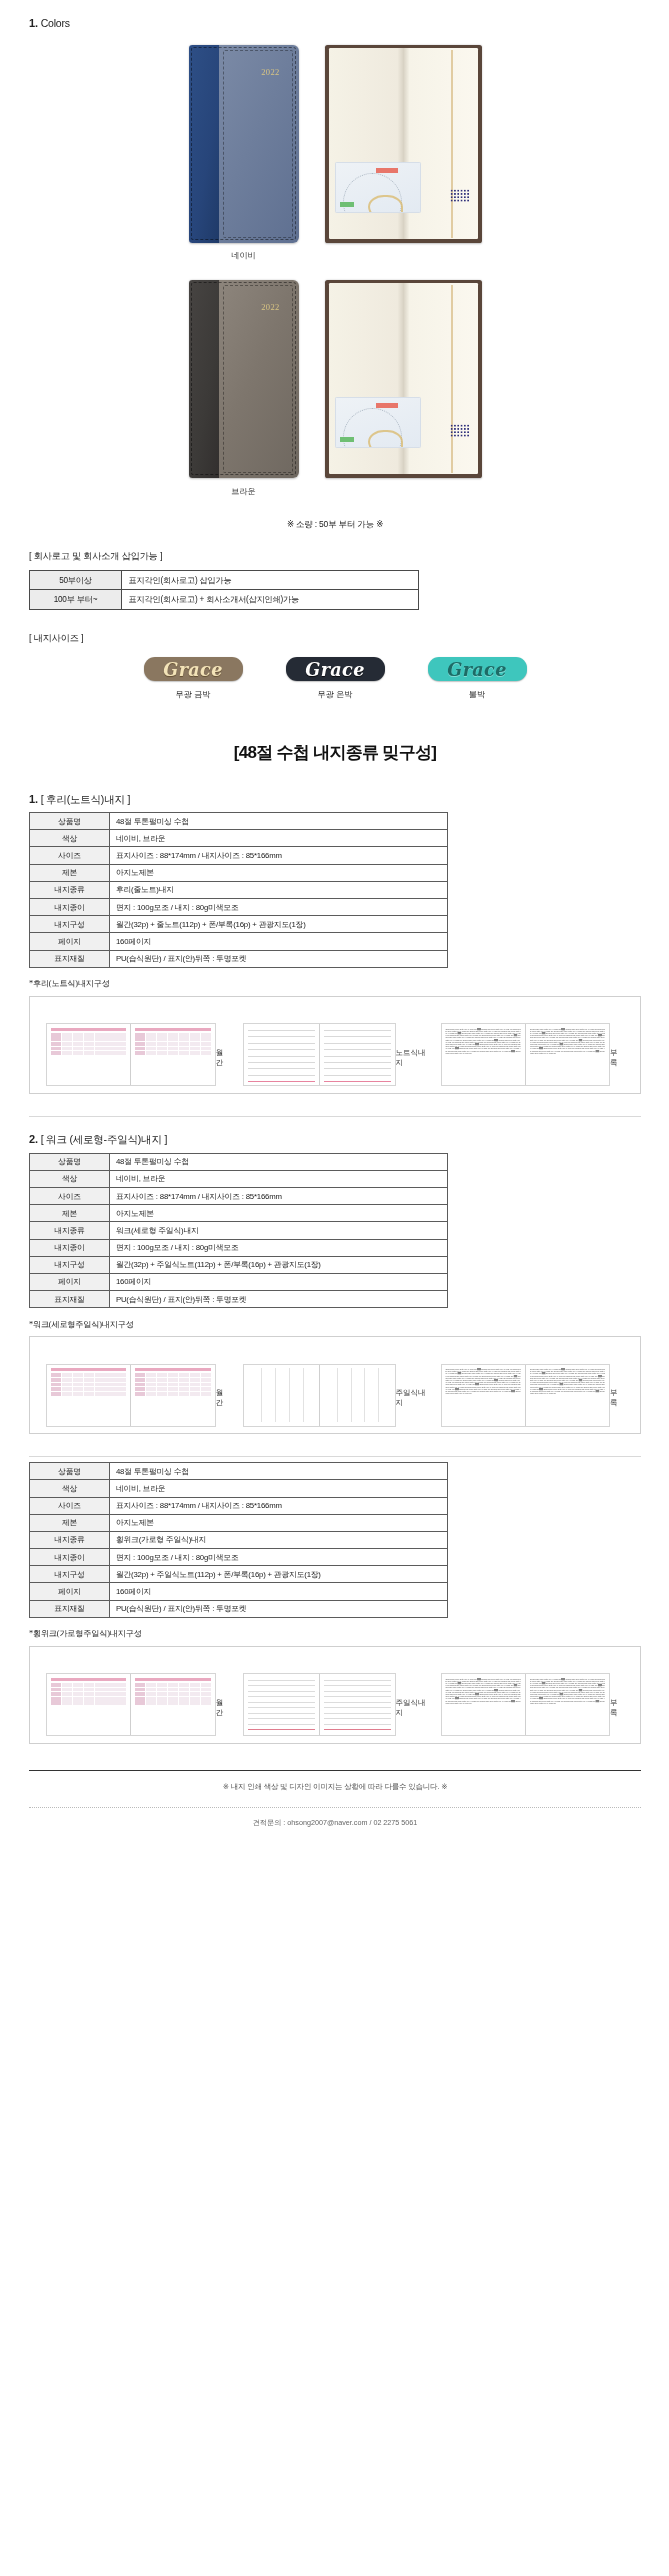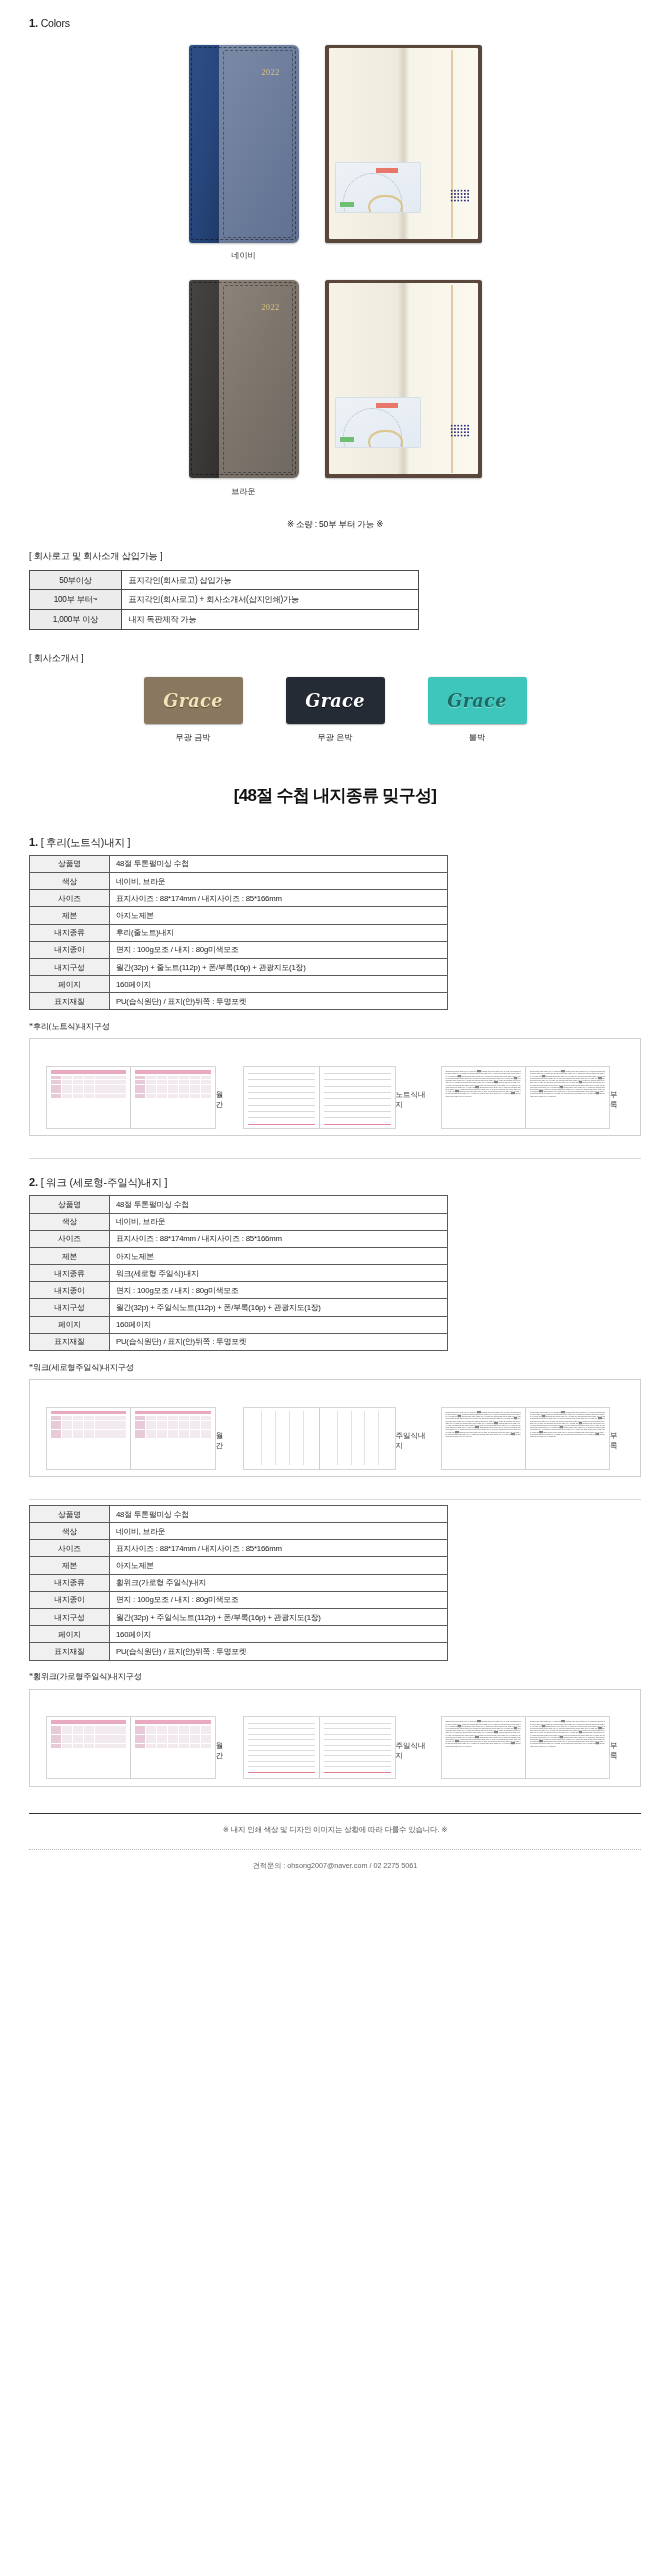--- a/index.html
+++ b/index.html
@@ -141,21 +141,21 @@
 
   
   .hw { display:flex; flex-direction:column; height:100%; justify-content:space-around; }
   .hw u { display:block; height:0.7px; background:#dcdcdc; text-decoration:none; }
   .hw u.red { background:#e07c8e; }
 
   
   .foil-row { display:flex; justify-content:center; gap: 43px; margin-top: 11.8px; }
   .foil-cell { display:flex; flex-direction:column; align-items:center; }
   .foil {
-    width: 99px; height: 47px; border-radius: 3px; display:flex; align-items:center; justify-content:center;
+    width: 99px; height: 24px; border-radius: 11px; display:flex; align-items:center; justify-content:center;
     font-family: "DejaVu Serif", serif; font-style: italic; font-weight: bold; font-size: 17.7px;
     box-shadow: 0 0.7px 1.3px rgba(0,0,0,.3); letter-spacing: 0.3px;
   }
   .foil.gold { background:#8a7760; color:#f3e3b8; text-shadow: 0 0.7px 0.7px rgba(90,70,40,.8); }
   .foil.silver { background:#252b35; color:#ffffff; text-shadow: 0 0.7px 0.7px rgba(0,0,0,.7); }
   .foil.blind { background:#3ec6bd; color:#1d6b66; text-shadow: 0 0.7px 0 rgba(255,255,255,.35); }
   .foil-cap { margin-top: 7.8px; font-size: 8.2px; color:#222; }
 
   
   .hr { height:0.7px; background:#d9d9d9; margin: 22px 29px 0 29px; }
@@ -236,28 +236,24 @@
   <table class="spec logo-tbl">
       <tbody>
     <tr>
       <td class="k">50부이상</td>
       <td class="v">표지각인(회사로고) 삽입가능</td>
     </tr>
     <tr>
       <td class="k">100부 부터~</td>
       <td class="v">표지각인(회사로고) + 회사소개서(삽지인쇄)가능</td>
     </tr>
-    <tr>
-      <td class="k">1,000부 이상</td>
-      <td class="v">내지 독판제작 가능</td>
-    </tr>
   </tbody>
     </table>
 
-  <div class="bracket-head" style="margin-top:22px;">[ 회사소개서 ]</div>
+  <div class="bracket-head" style="margin-top:22px;">[ 내지사이즈 ]</div>
   <div class="foil-row">
     <div class="foil-cell">
       <div class="foil gold">Grace</div>
       <div class="foil-cap">무광 금박</div>
     </div>
     <div class="foil-cell">
       <div class="foil silver">Grace</div>
       <div class="foil-cap">무광 은박</div>
     </div>
     <div class="foil-cell">

